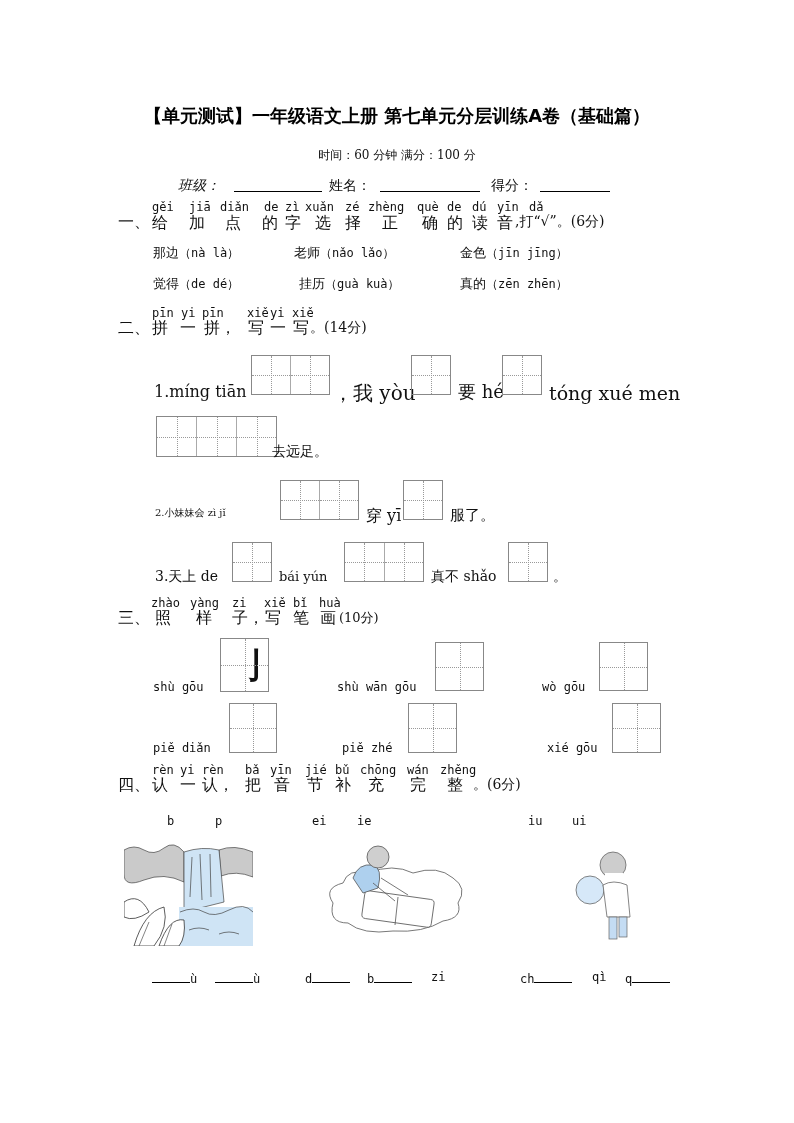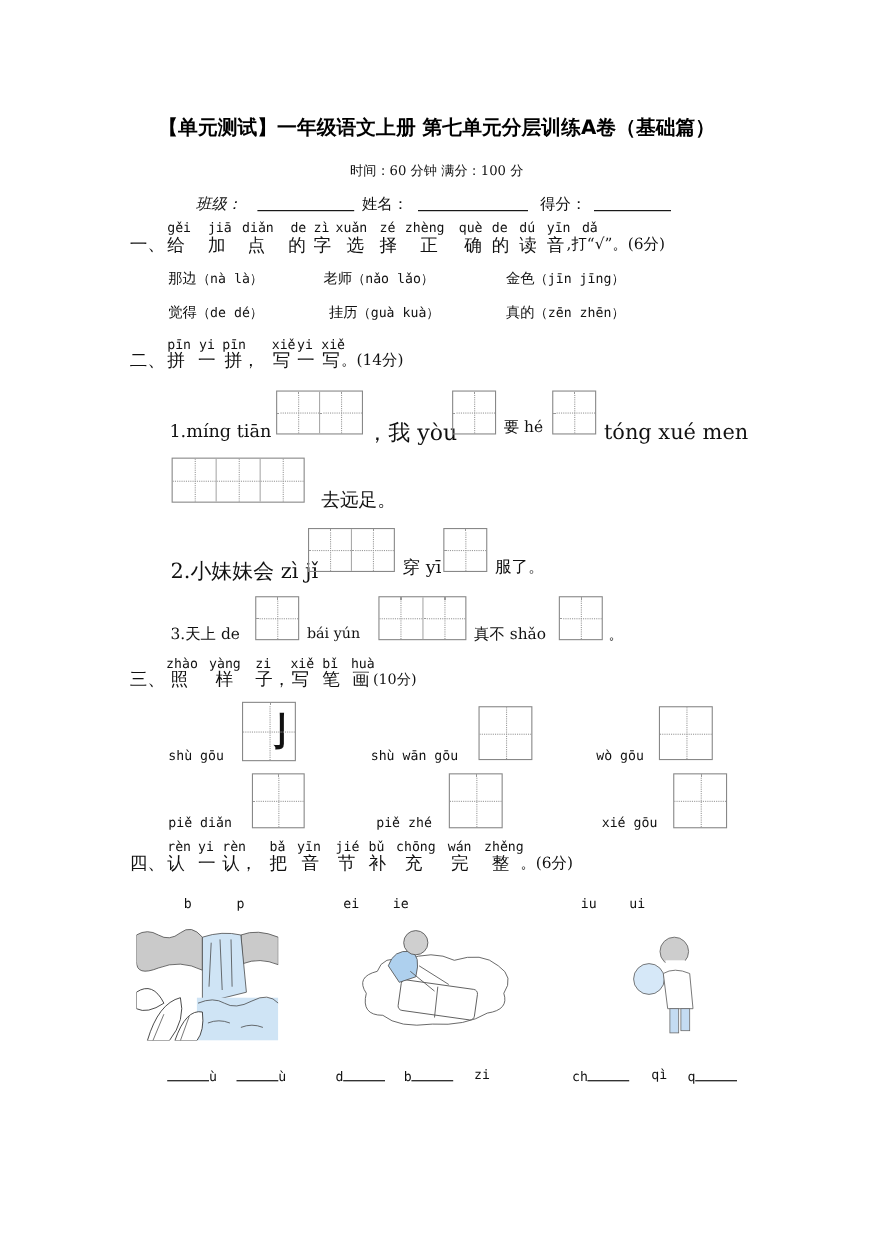--- a/index.html
+++ b/index.html
@@ -92,33 +92,33 @@
 
   <span class="abs" style="left:154px;top:382px;font-size:16px">1.míng tiān</span>
   <div class="tian" style="left:251px;top:355px;width:79px;height:40px">
       <div class="cell"></div>
       <div class="cell"></div>
     </div>
   <span class="abs" style="left:333px;top:380px;font-size:20px">，我 yòu</span>
   <div class="tian" style="left:411px;top:355px;width:40px;height:40px">
       <div class="cell"></div>
     </div>
-  <span class="abs" style="left:458px;top:380px;font-size:14px">要 hé</span>
+  <span class="abs" style="left:458px;top:380px;font-size:18px">要 hé</span>
   <div class="tian" style="left:502px;top:355px;width:40px;height:40px">
       <div class="cell"></div>
     </div>
   <span class="abs" style="left:549px;top:382px;font-size:19px">tóng xué men</span>
   <div class="tian" style="left:156px;top:416px;width:121px;height:41px">
       <div class="cell"></div>
       <div class="cell"></div>
       <div class="cell"></div>
     </div>
-  <span class="abs" style="left:292px;top:443px;font-size:17px">去远足。</span>
-
-  <span class="abs" style="left:155px;top:506px;font-size:19px">2.小妹妹会 zì jǐ</span>
+  <span class="abs" style="left:272px;top:443px;font-size:14px">去远足。</span>
+
+  <span class="abs" style="left:155px;top:506px;font-size:10px">2.小妹妹会 zì jǐ</span>
   <div class="tian" style="left:280px;top:480px;width:79px;height:40px">
       <div class="cell"></div>
       <div class="cell"></div>
     </div>
   <span class="abs" style="left:366px;top:506px;font-size:16px">穿 yī</span>
   <div class="tian" style="left:403px;top:480px;width:40px;height:40px">
       <div class="cell"></div>
     </div>
   <span class="abs" style="left:450px;top:506px;font-size:15px">服了。</span>
 

